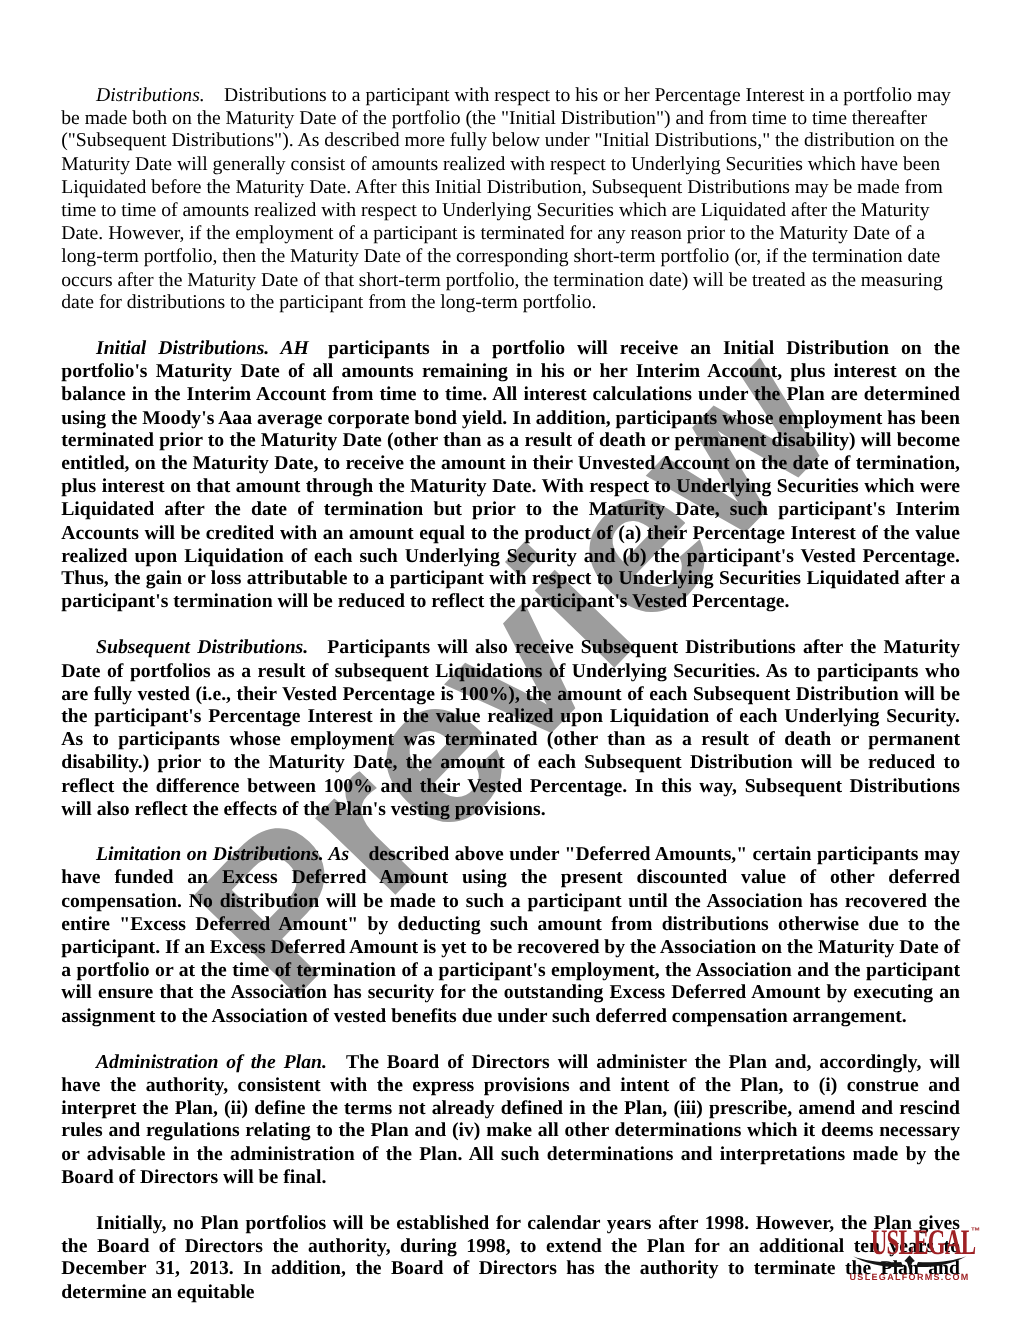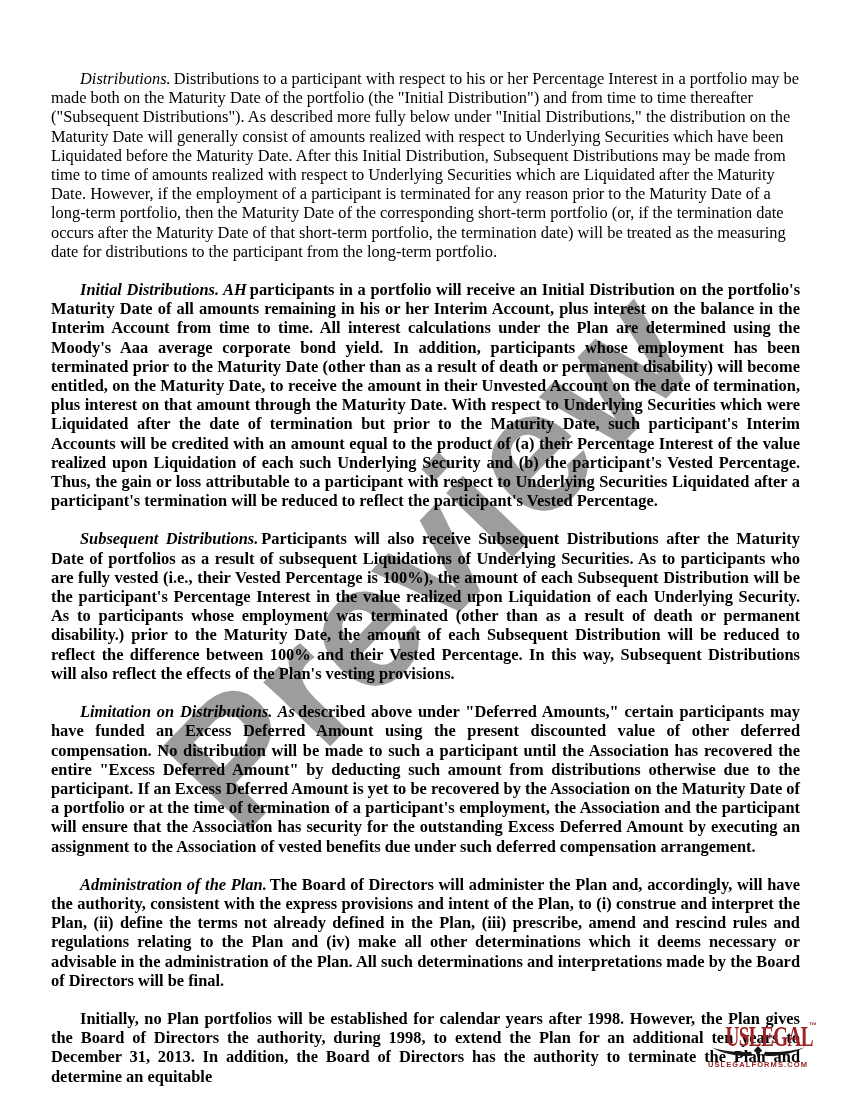--- a/index.html
+++ b/index.html
@@ -33,21 +33,21 @@
     font-size: 16.4px;
     line-height: 19.2px;
     color: #000000;
   }
   .content p {
     margin: 0 0 19px 0;
     text-indent: 29px;
   }
   .content p.justify { text-align: justify; font-weight: bold; }
   .content p.left { text-align: left; }
-  .lead { font-style: italic; padding-right: 3px; }
+  .lead { font-style: italic; padding-right: 16px; }
   .lead:empty { padding-right: 0; }
   .logo {
     position: absolute;
     left: 701px;
     top: 1021px;
     width: 114px;
     z-index: 2;
     text-align: center;
     line-height: 1;
   }

